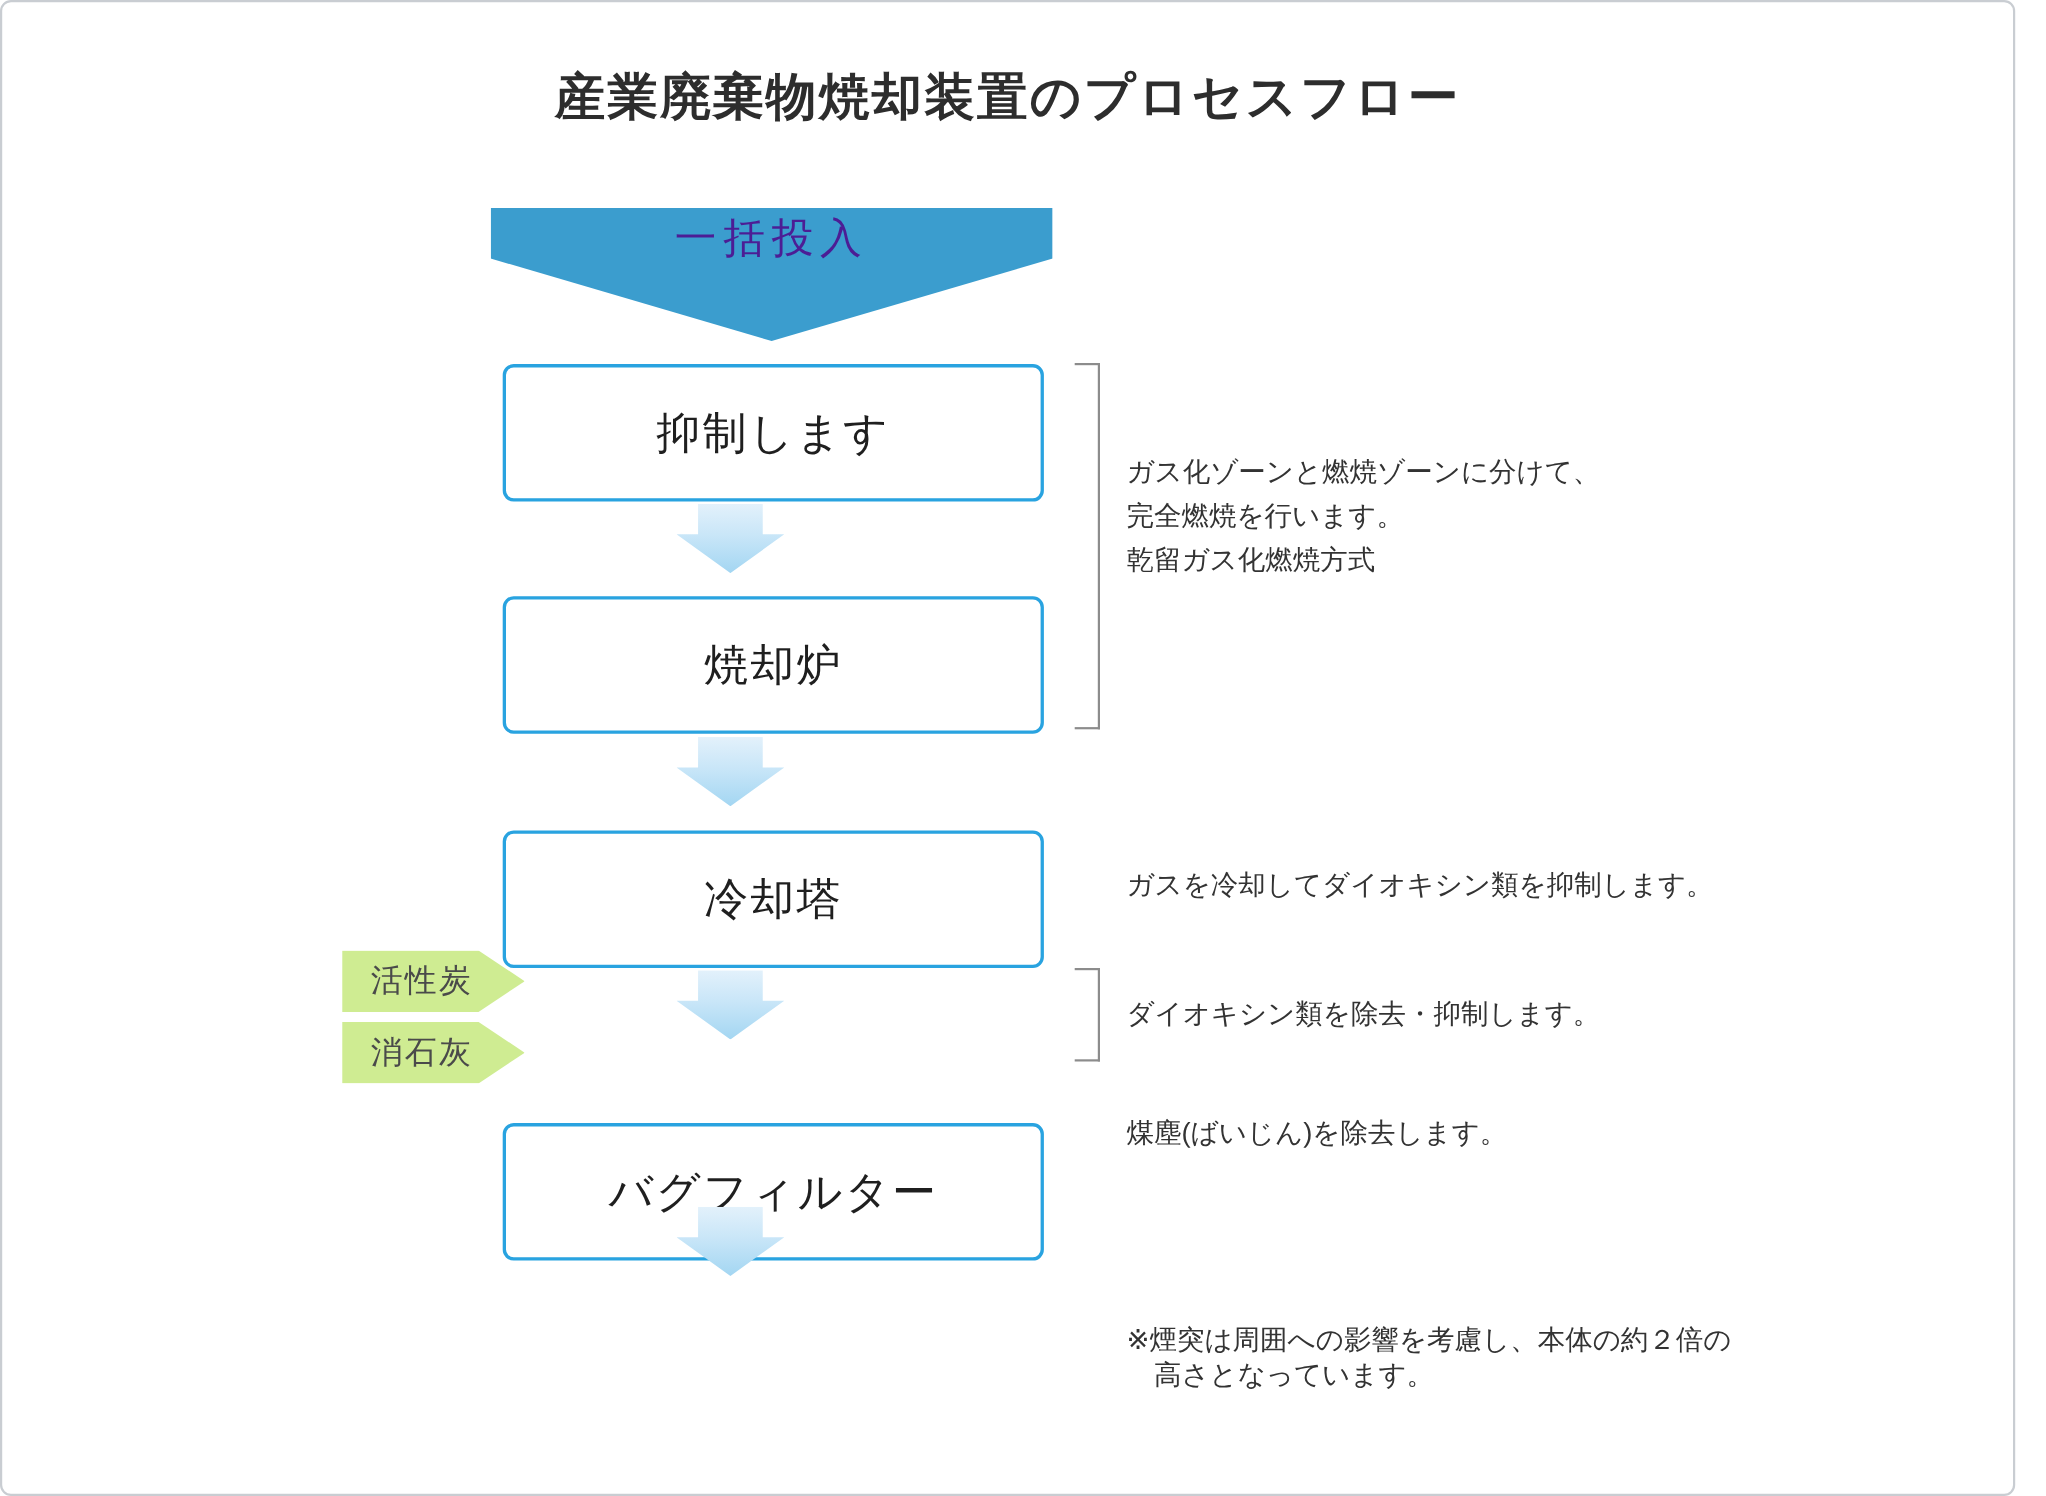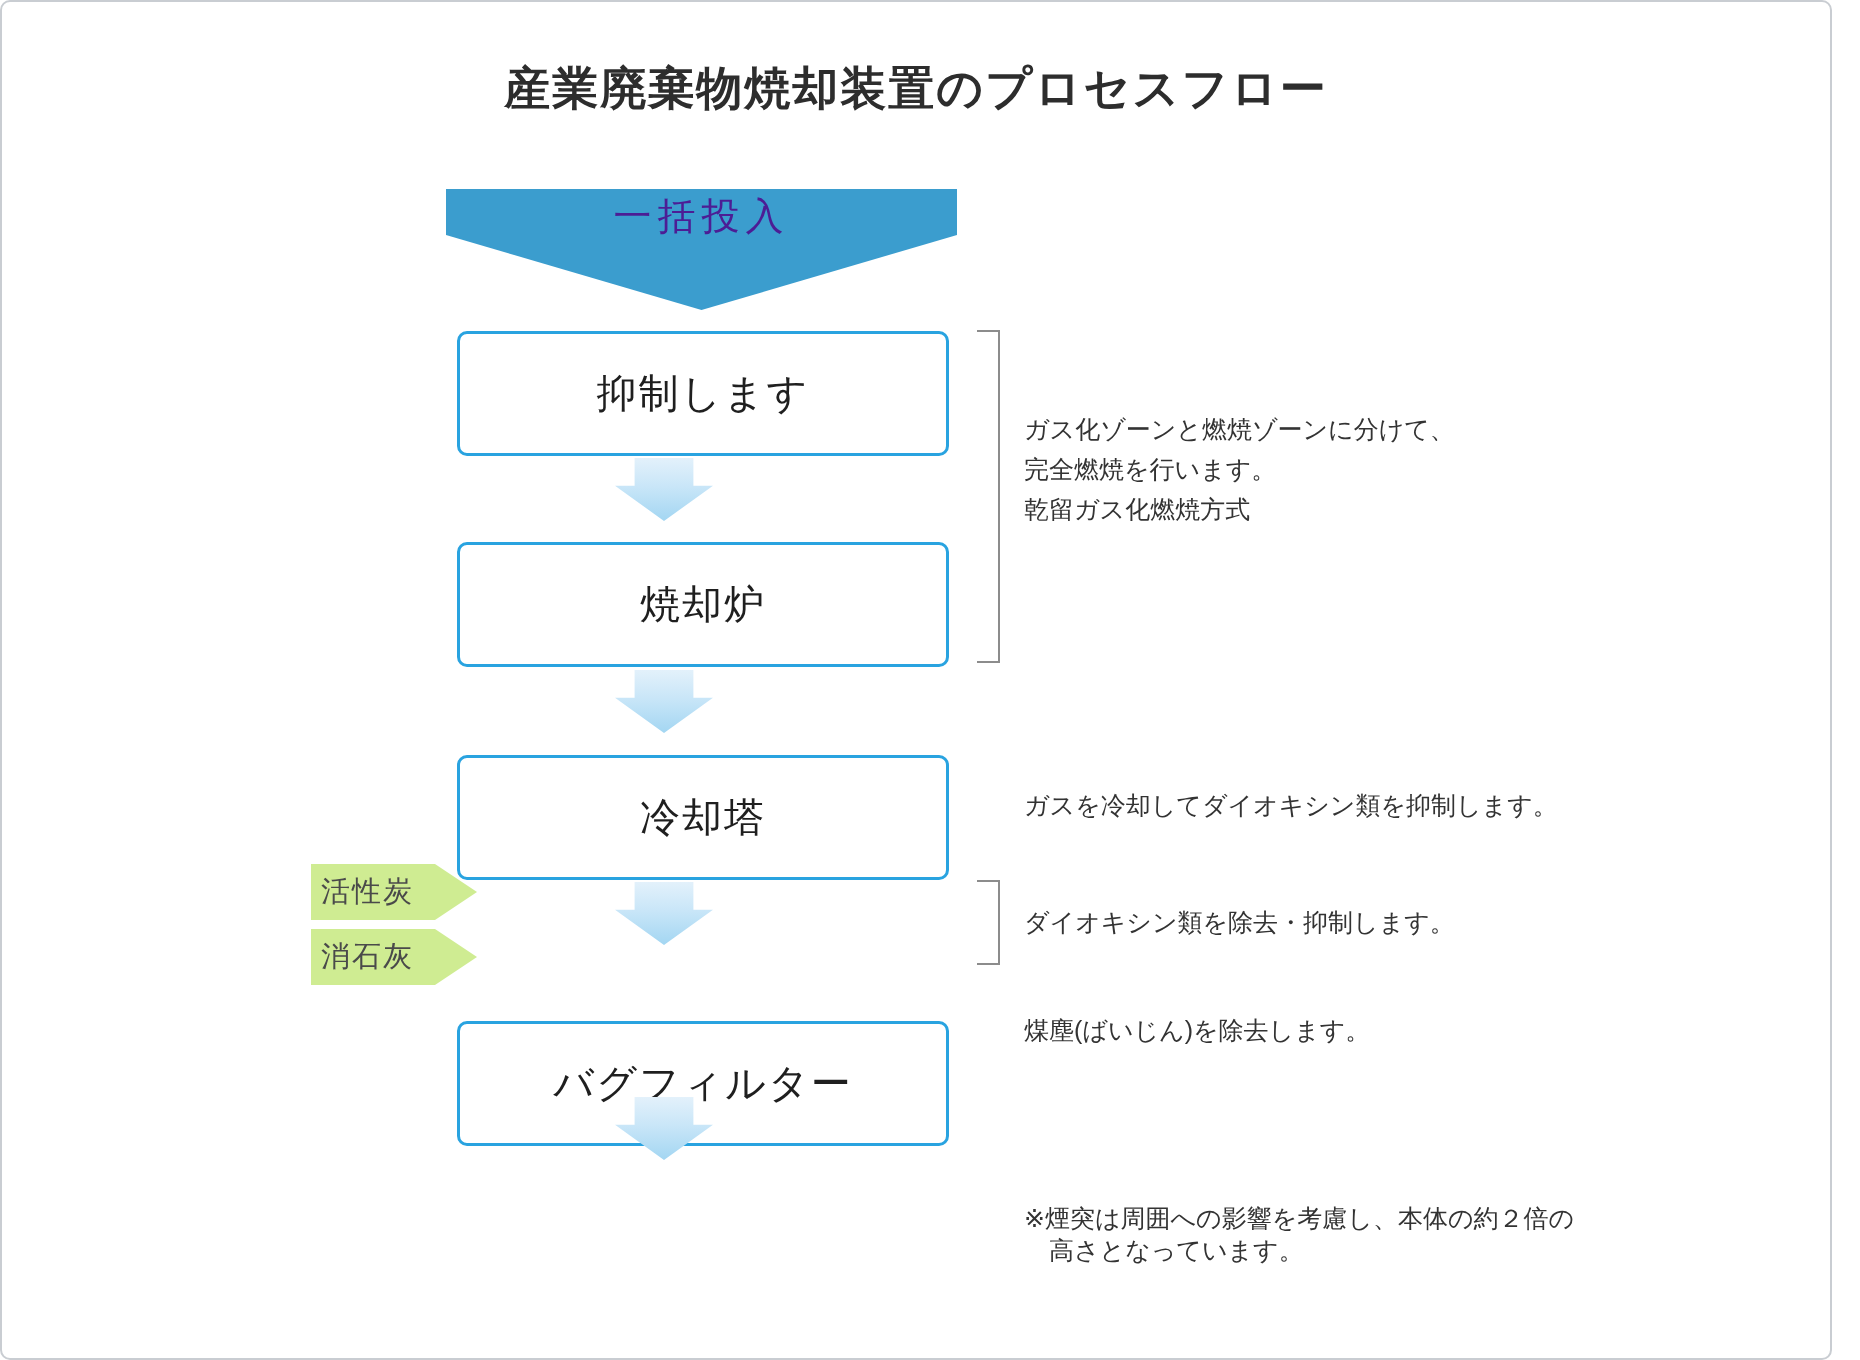--- a/index.html
+++ b/index.html
@@ -86,21 +86,21 @@
   
   .green-arrow {
     position: absolute;
     left: 309px;
     width: 166px;
     height: 56px;
     background: #cfec92;
     clip-path: polygon(0 0, 74.7% 0, 100% 50%, 74.7% 100%, 0 100%);
     display: flex;
     align-items: center;
-    padding-left: 10px;
+    padding-left: 26px;
     box-sizing: border-box;
     font-size: 29px;
     letter-spacing: 2px;
     color: #4a4a4a;
   }
   .green-1 { top: 862px; }
   .green-2 { top: 927px; }
   
   .bracket {
     position: absolute;

